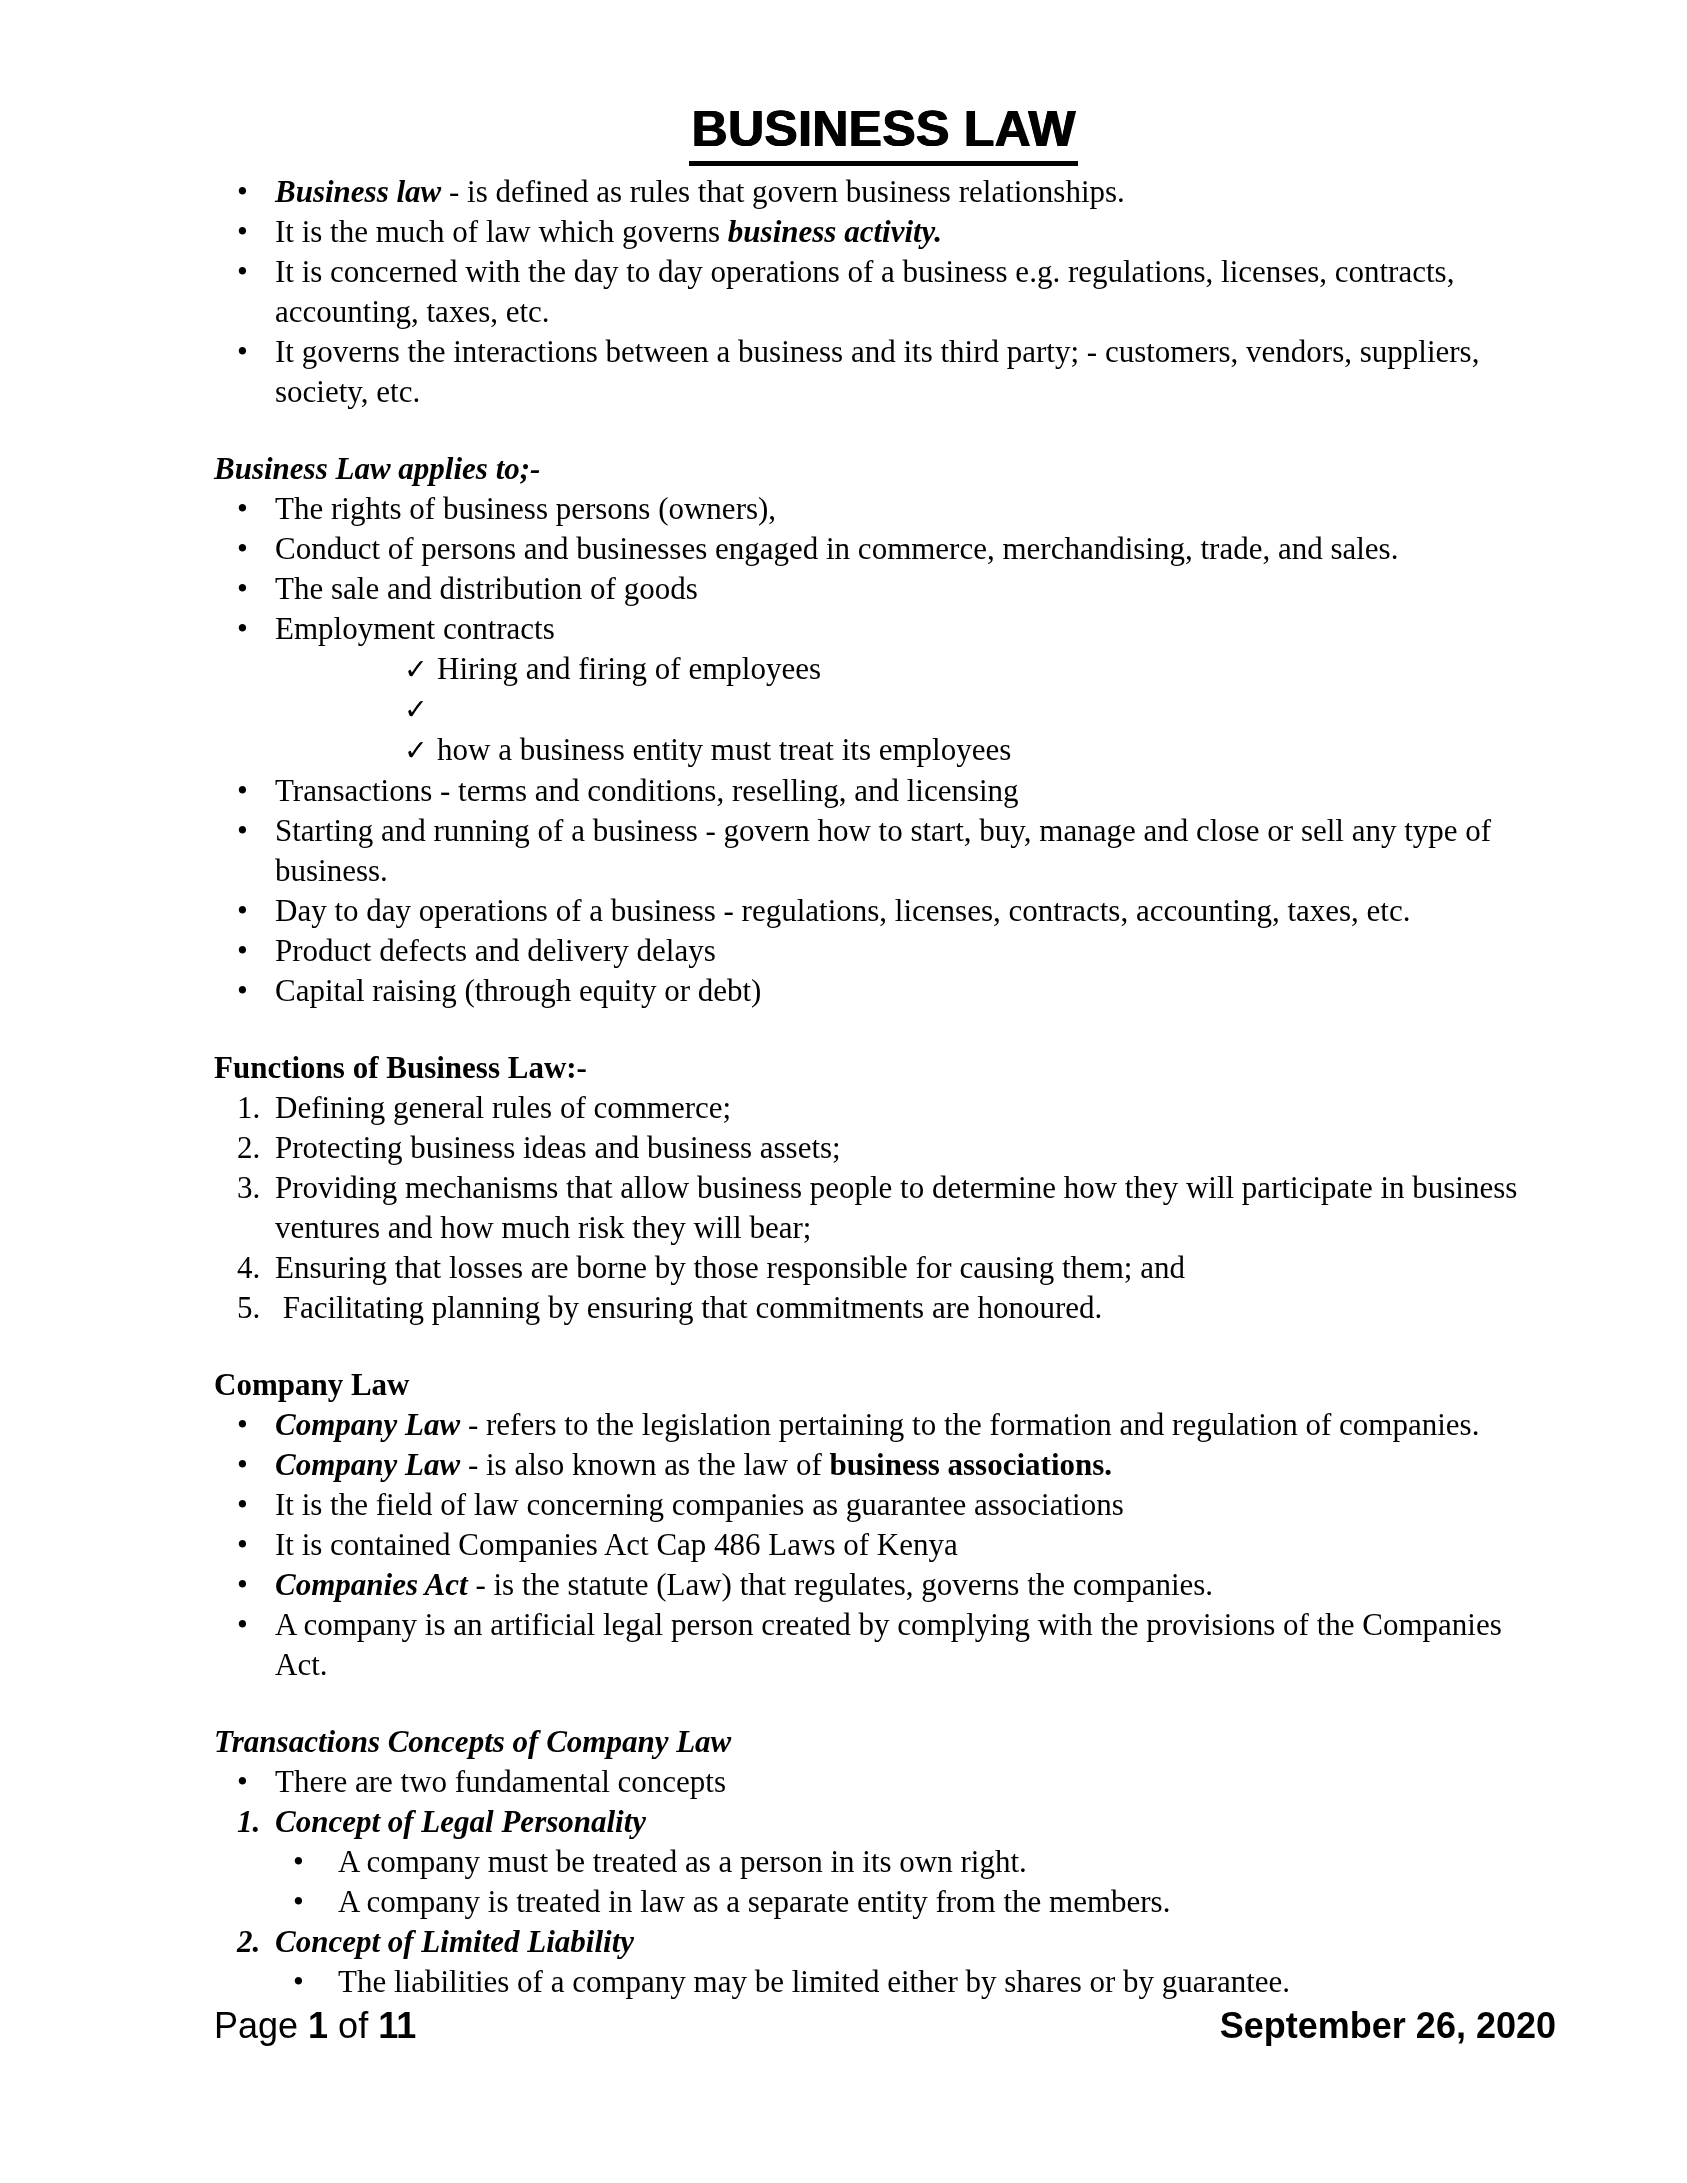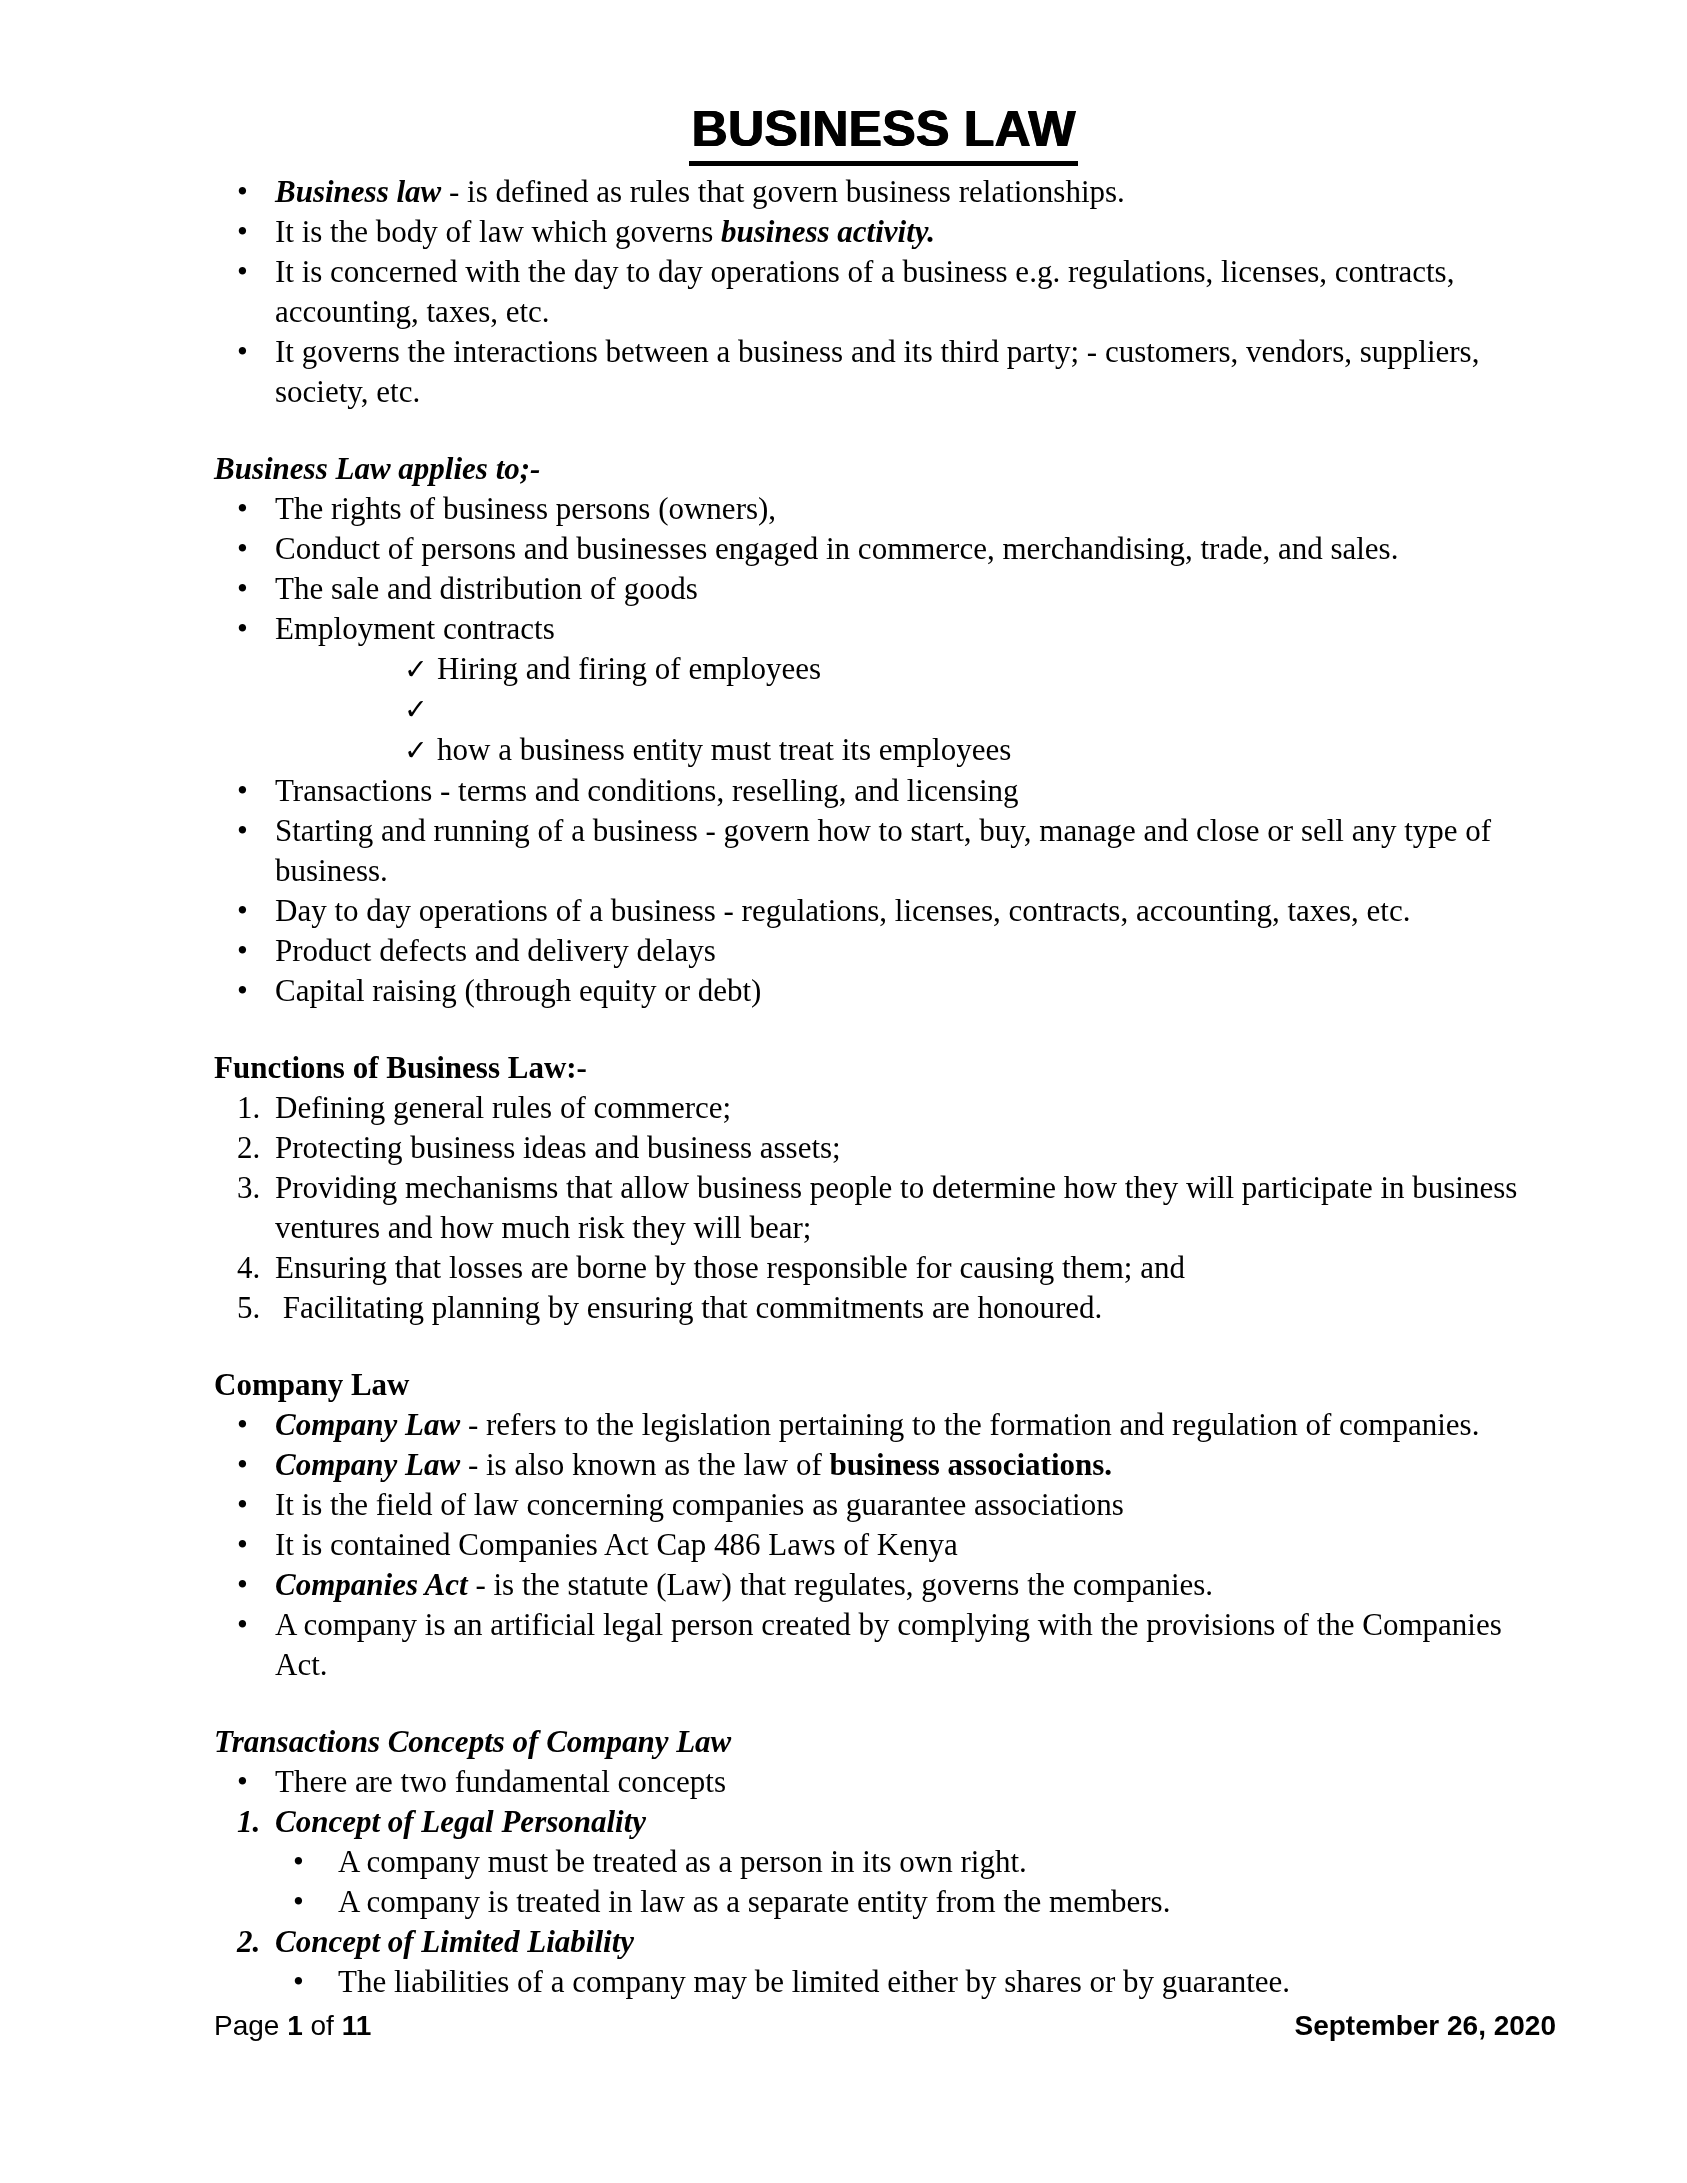--- a/index.html
+++ b/index.html
@@ -57,42 +57,42 @@
 
   
   .footer {
     position: absolute;
     left: 174px;
     right: 171px;
     top: 2009px;
     display: flex;
     justify-content: space-between;
     font-family: "Liberation Sans", sans-serif;
-    font-size: 28px;
+    font-size: 36px;
     line-height: 34px;
   }
   .footer span { white-space: pre; }
   .fbold { font-weight: bold; }
 </style>
 </head>
 <body>
 
 <div class="page">
   <div class="content">
     <div class="title-wrap">
       <span class="title-text">BUSINESS LAW</span>
     </div>
     <div id="doc-body">
         <div class="li lvl1">
           <span class="marker bullet">•</span>
           <span class="litext"><span class="s-bi">Business law</span><span class="s-n"> - is defined as rules that govern business relationships.</span></span>
         </div>
         <div class="li lvl1">
           <span class="marker bullet">•</span>
-          <span class="litext"><span class="s-n">It is the body of law which governs </span><span class="s-bi">business activity.</span></span>
+          <span class="litext"><span class="s-n">It is the much of law which governs </span><span class="s-bi">business activity.</span></span>
         </div>
         <div class="li lvl1">
           <span class="marker bullet">•</span>
           <span class="litext"><span class="s-n">It is concerned with the day to day operations of a business e.g. regulations, licenses, contracts, accounting, taxes, etc.</span></span>
         </div>
         <div class="li lvl1">
           <span class="marker bullet">•</span>
           <span class="litext"><span class="s-n">It governs the interactions between a business and its third party; - customers, vendors, suppliers, society, etc.</span></span>
         </div>
         <div class="heading h-bi"><span class="s-bi">Business Law applies to;-</span></div>

